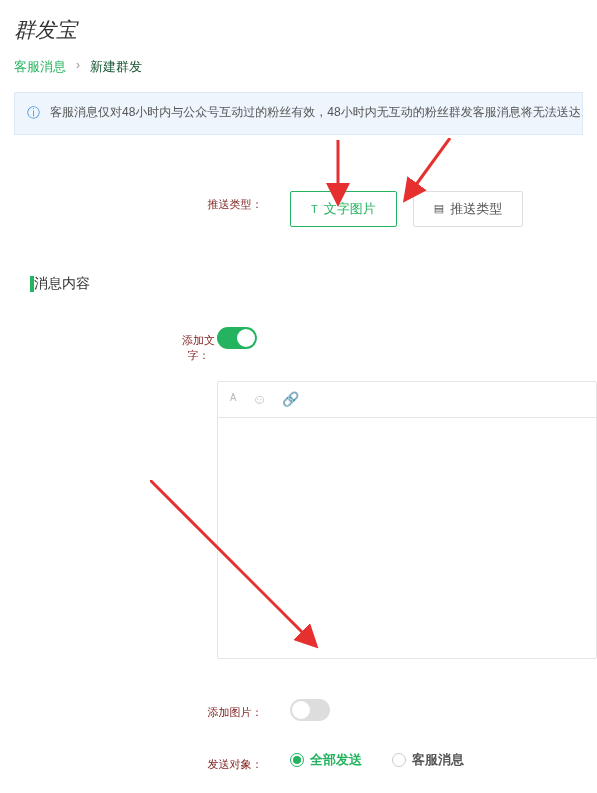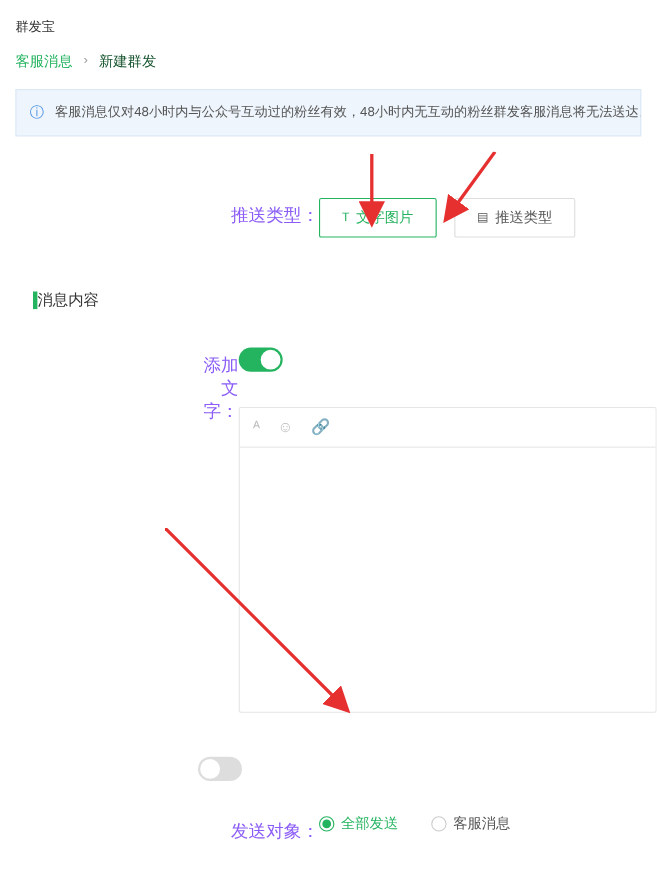--- a/index.html
+++ b/index.html
@@ -1,26 +1,26 @@
 <!DOCTYPE html>
 <html><head>
   <meta charset="utf-8">
   <style>
     * { box-sizing: border-box; margin: 0; padding: 0; }
     body { font-family: -apple-system, "PingFang SC", "Microsoft YaHei", sans-serif; font-size: 13px; color: #333; background: #fff; width: 597px; }
-    .page-title { font-size: 12px; font-weight: 500; padding: 16px 14px 14px; }
+    .page-title { font-size: 21px; font-weight: 500; padding: 16px 14px 14px; font-style: italic; }
     .breadcrumb { padding: 0 14px 16px; display: flex; align-items: flex-start; gap: 10px; font-size: 13px; }
     .breadcrumb .link { color: #24b35f; text-decoration: none; }
     .breadcrumb .chevron { color: #999; font-size: 12px; }
     .breadcrumb .current { color: #14532d; }
     .alert { background: #eef5fc; border: 1px solid #dbe8f5; margin: 0 14px; padding: 10px 12px; display: flex; align-items: flex-start; gap: 10px; font-size: 12px; color: #555; line-height: 1.6; overflow: hidden; white-space: nowrap; }
     .alert .info-icon { color: #4a90e2; font-size: 13px; flex-shrink: 0; }
     .form-row { display: flex; align-items: flex-start; margin-left: 180px; margin-top: 24px; }
     .form-row.push-type { margin-top: 56px; }
-    .form-row .label { width: 110px; text-align: right; color: #8b5cf6; font-size: 16px; padding-top: 6px; }
+    .form-row .label { width: 110px; text-align: center; color: #7f1d1d; font-size: 11px; padding-top: 6px; }
     .form-row .value { flex: 1; display: flex; align-items: center; gap: 16px; }
     .type-btn { border: 1px solid #ddd; background: #fff; padding: 8px 20px; font-size: 13px; color: #555; cursor: pointer; display: flex; align-items: center; gap: 6px; border-radius: 2px; }
     .type-btn.active { border-color: #24b35f; color: #24b35f; }
     .type-btn .icon { font-size: 11px; }
     .section-header { margin: 48px 0 0 30px; display: flex; align-items: center; gap: 0; }
     .section-header .bar { width: 4px; height: 16px; background: #24b35f; }
     .section-header .text { font-size: 14px; color: #333; }
     .toggle { width: 40px; height: 22px; border-radius: 11px; position: relative; cursor: pointer; transition: background .2s; }
     .toggle.on { background: #24b35f; }
     .toggle.off { background: #ddd; }
@@ -88,30 +88,31 @@
         <span>ᴬ</span>
         <span>☺</span>
         <span>🔗</span>
       </div>
       <div class="editor-area" contenteditable="true" style=""></div>
     </div>
   </div>
 </div>
 
 <div class="form-row addimg">
+  <div class="label">添加图片：</div>
   <div class="value">
     <div class="toggle off">
         <div class="knob"></div>
       </div>
   </div>
 </div>
 
 <div class="form-row target">
   <div class="label">发送对象：</div>
-  <div class="value" style="gap:30px;">
+  <div class="value" style="gap:30px;font-weight:bold;">
     <div class="radio selected">
         <span class="circle"></span>
         <span class="txt">全部发送</span>
       </div>
     <div class="radio">
         <span class="circle"></span>
         <span class="txt">客服消息</span>
       </div>
   </div>
 </div>

